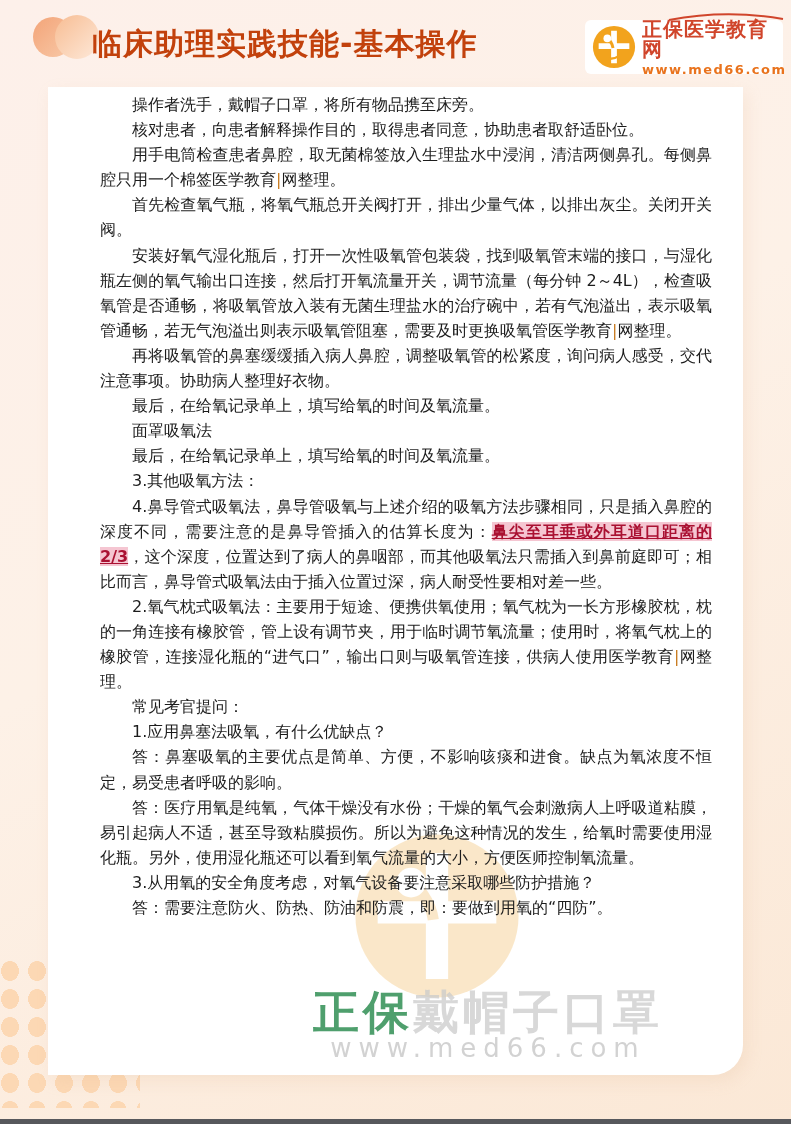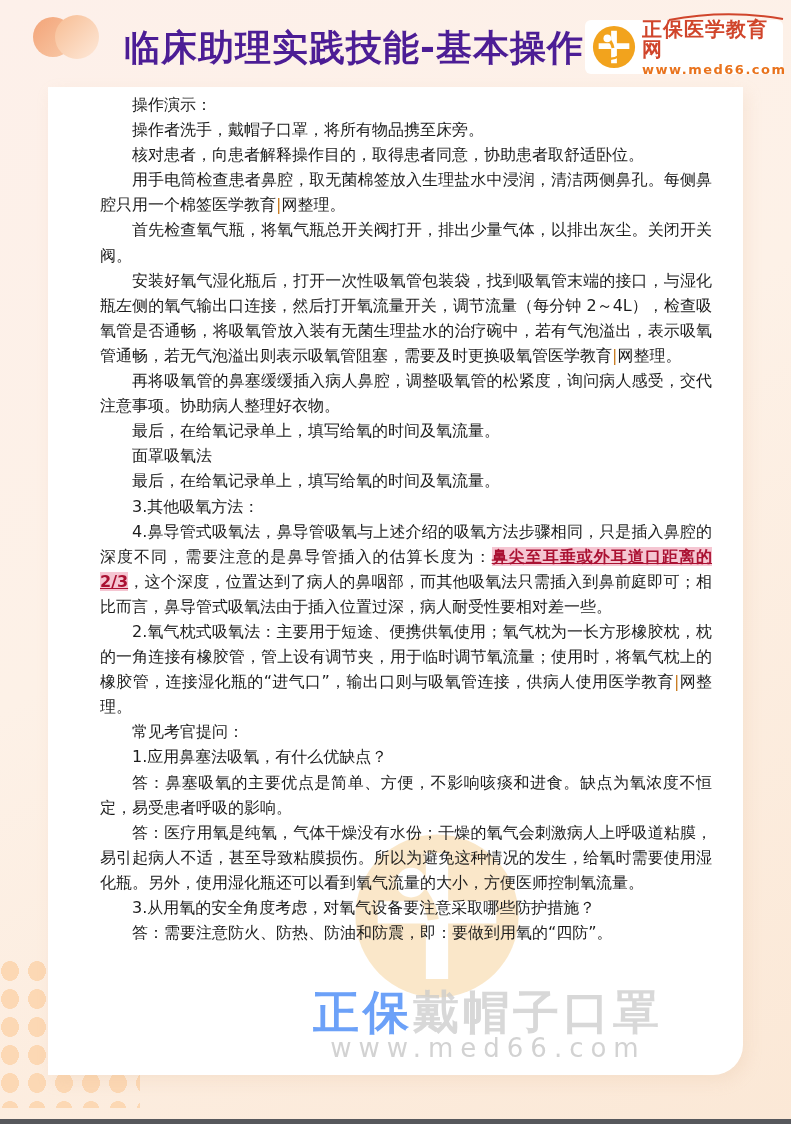--- a/index.html
+++ b/index.html
@@ -9,22 +9,22 @@
     background:linear-gradient(150deg,#fdf0ea 0%,#fdf1e7 45%,#fbe8d6 100%);
   }
   
   .deco-circles{position:absolute;left:33px;top:15px;width:62px;height:46px;}
   .deco-circles .c1{position:absolute;left:0;top:2px;width:40px;height:40px;border-radius:50%;
     background:linear-gradient(135deg,#f3a478 0%,#f8c9a8 100%);}
   .deco-circles .c2{position:absolute;left:22px;top:0;width:44px;height:44px;border-radius:50%;
     background:linear-gradient(135deg,#f7bd93 0%,#fde4d2 90%);}
   
   .page-title{
-    position:absolute;left:92px;top:24px;font-size:36px;font-weight:bold;color:#4c1d95;
-    letter-spacing:1px;white-space:nowrap;margin-left:32px;
+    position:absolute;left:92px;top:24px;font-size:30px;font-weight:bold;color:#c2410c;
+    letter-spacing:1px;white-space:nowrap;
   }
   
   .logo-box{position:absolute;left:585px;top:20px;width:198px;height:54px;background:#ffffff;
     border-radius:6px;display:flex;align-items:center;padding:0 4px;box-sizing:border-box;}
   .logo-mark{width:46px;height:46px;flex:0 0 auto;margin-left:2px;}
   .logo-text{display:flex;flex-direction:column;margin-left:5px;line-height:1;}
   .logo-name{font-size:20px;font-weight:bold;color:#d0452b;letter-spacing:1px;position:relative;}
   .logo-arc{position:absolute;right:2px;top:-6px;width:118px;height:8px;}
   .logo-url{font-size:13px;font-weight:bold;color:#e9731d;letter-spacing:1.5px;margin-top:4px;}
   
@@ -32,21 +32,21 @@
     background-image:radial-gradient(ellipse 9px 10px at 10px 11px,#fcd8b4 98%,rgba(252,216,180,0) 100%);
     background-size:27px 28px;}
   
   .card{position:absolute;left:48px;top:87px;width:695px;height:988px;background:#ffffff;
     border-radius:0 0 30px 0;z-index:1;box-shadow:4px 6px 16px rgba(222,176,138,0.18);}
   
   .watermark{position:absolute;z-index:0;pointer-events:none;}
   .wm-circle{left:300px;top:740px;width:178px;height:178px;opacity:0.33;}
   .wm-brand{left:230px;top:895px;width:420px;text-align:center;font-size:46px;font-weight:bold;
     color:#cbcbcb;opacity:0.75;letter-spacing:4px;white-space:nowrap;}
-  .wm-brand .wm-zb{color:#3b82f6;}
+  .wm-brand .wm-zb{color:#15803d;}
   .wm-url{left:240px;top:946px;width:400px;text-align:center;font-size:26px;color:#c7c7c7;
     opacity:0.8;letter-spacing:7px;white-space:nowrap;}
   
   .doc-body{position:absolute;left:52px;top:5px;width:612px;z-index:1;
     font-size:16px;line-height:25.1px;color:#1c1c1c;}
   .doc-body p{margin:0;text-indent:2em;text-align:justify;}
   .seg-red-key{color:#aa1132;font-weight:bold;text-decoration:underline;background:#f5c6d2;}
   .seg-pipe{color:#c87a1e;}
   
   .bottom-bar{position:absolute;left:0;bottom:0;width:791px;height:5px;background:#57585c;z-index:2;}
@@ -89,21 +89,20 @@
     <path d="M21 7 h6 v13 h13 v6 h-13 v15 h-6 v-15 H8 v-6 h13 z" fill="#ffffff"></path>
     <path d="M14 12 q8 6 9 13" stroke="#f0b95e" stroke-width="3" fill="none"></path>
     <circle cx="17" cy="15" r="4" fill="#ffffff"></circle>
   </svg>
   <div class="watermark wm-brand" style="position:absolute;">
     <span class="wm-zb">正保</span><span>戴帽子口罩</span>
   </div>
   <div class="watermark wm-url" style="position:absolute;">www.med66.com</div>
 
   <div class="doc-body">
-      <p><span class="seg-normal">操作演示：</span></p>
       <p><span class="seg-normal">操作者洗手，戴帽子口罩，将所有物品携至床旁。</span></p>
       <p><span class="seg-normal">核对患者，向患者解释操作目的，取得患者同意，协助患者取舒适卧位。</span></p>
       <p><span class="seg-normal">用手电筒检查患者鼻腔，取无菌棉签放入生理盐水中浸润，清洁两侧鼻孔。每侧鼻腔只用一个棉签医学教育</span><span class="seg-pipe">|</span><span class="seg-normal">网整理。</span></p>
       <p><span class="seg-normal">首先检查氧气瓶，将氧气瓶总开关阀打开，排出少量气体，以排出灰尘。关闭开关阀。</span></p>
       <p><span class="seg-normal">安装好氧气湿化瓶后，打开一次性吸氧管包装袋，找到吸氧管末端的接口，与湿化瓶左侧的氧气输出口连接，然后打开氧流量开关，调节流量（每分钟 2～4L），检查吸氧管是否通畅，将吸氧管放入装有无菌生理盐水的治疗碗中，若有气泡溢出，表示吸氧管通畅，若无气泡溢出则表示吸氧管阻塞，需要及时更换吸氧管医学教育</span><span class="seg-pipe">|</span><span class="seg-normal">网整理。</span></p>
       <p><span class="seg-normal">再将吸氧管的鼻塞缓缓插入病人鼻腔，调整吸氧管的松紧度，询问病人感受，交代注意事项。协助病人整理好衣物。</span></p>
       <p><span class="seg-normal">最后，在给氧记录单上，填写给氧的时间及氧流量。</span></p>
       <p><span class="seg-normal">面罩吸氧法</span></p>
       <p><span class="seg-normal">最后，在给氧记录单上，填写给氧的时间及氧流量。</span></p>
       <p><span class="seg-normal">3.其他吸氧方法：</span></p>

